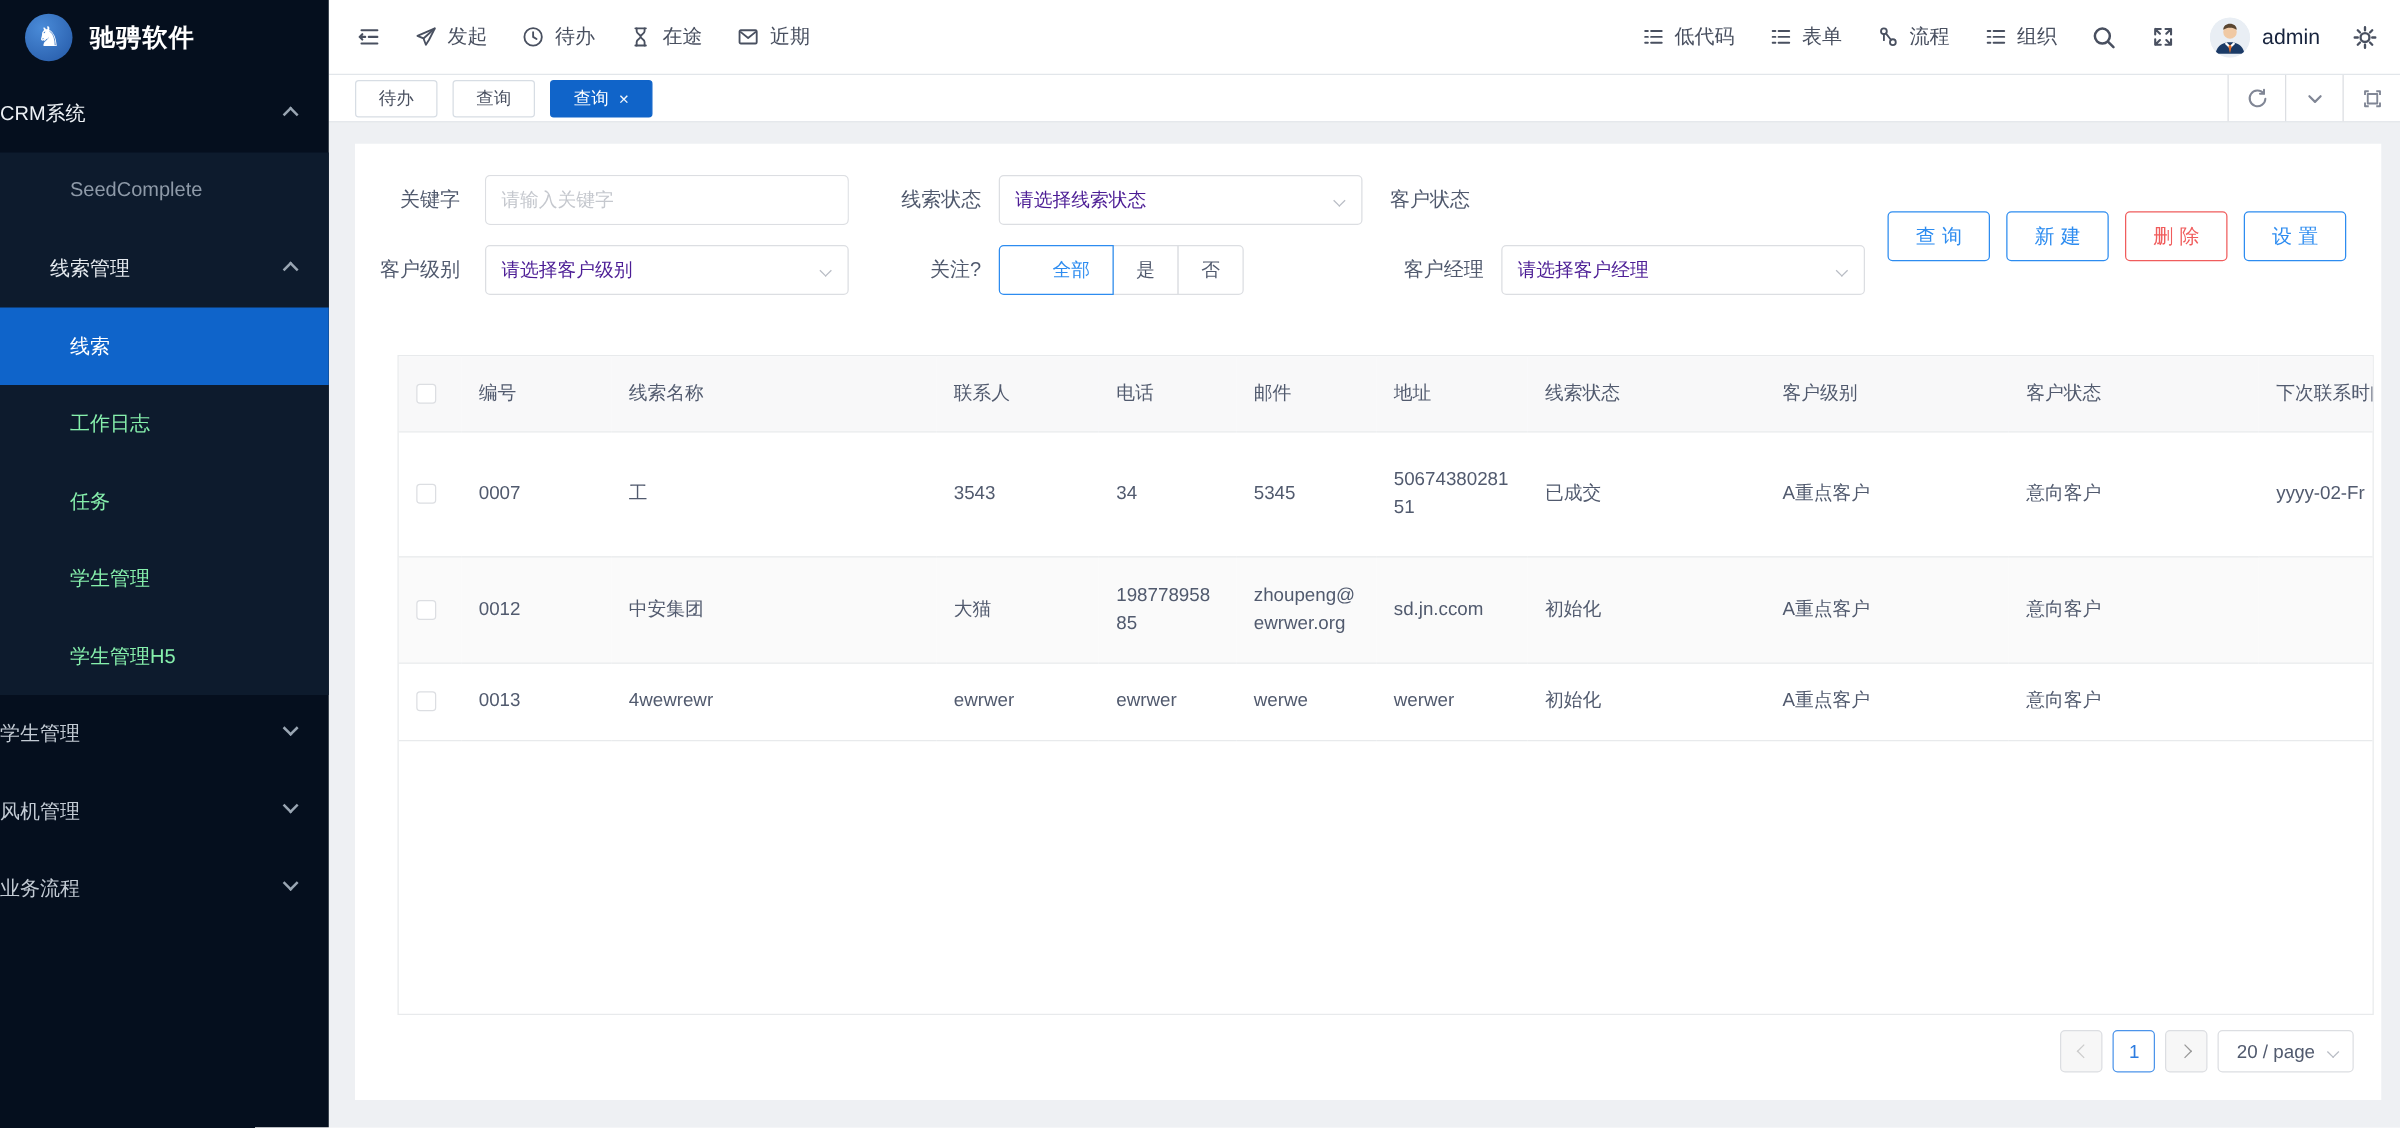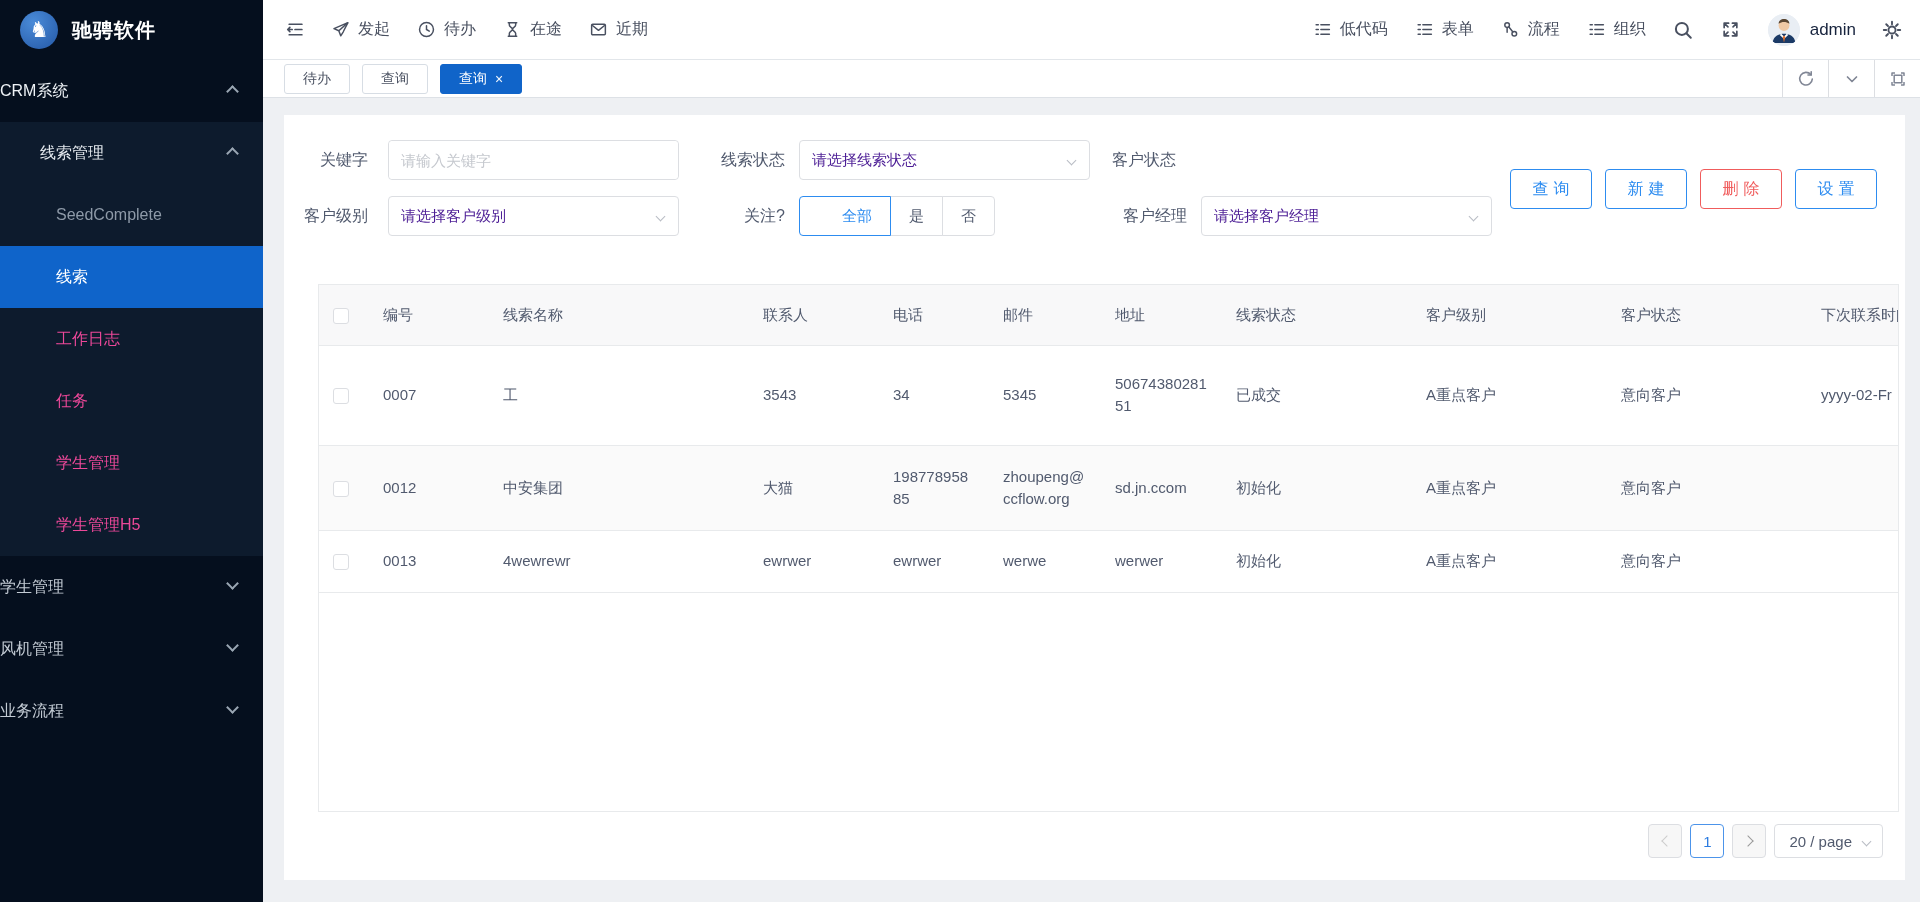--- a/index.html
+++ b/index.html
@@ -15,21 +15,21 @@
     background:radial-gradient(circle at 35% 30%, #4a8bd8, #2458a6);
     display:flex; align-items:center; justify-content:center;
     color:#fff; font-size:22px; line-height:1; }
   .brand-name { color:#fff; font-size:20px; font-weight:bold; margin-left:14px; letter-spacing:1px; }
   .menu-item { height:62px; display:flex; align-items:center; font-size:16px;
     cursor:pointer; position:relative; }
   .menu-item .chev-slot { position:absolute; right:26px; }
   .mi-l1 { color:#eef2f6; }
   .mi-l1.dim { color:#c3cbd4; }
   .mi-l2 { padding-left:40px; color:#e4e9ee; }
-  .mi-l3 { padding-left:56px; color:#ec4899; }
+  .mi-l3 { padding-left:56px; color:#86efac; }
   .mi-l3.muted { color:#8e9aa8; }
   .submenu { background:#0d1b2d; }
   .menu-item.selected { background:#0f64ca; color:#fff; }
   .chev { display:inline-block; width:9px; height:9px;
     border-right:2px solid currentColor; border-bottom:2px solid currentColor; }
   .chev.up { transform:rotate(-135deg); margin-top:5px; }
   .chev.down { transform:rotate(45deg); margin-bottom:4px; }
   .sidebar .chev { color:#9aa6b3; }
 
   
@@ -129,26 +129,26 @@
     </div>
     <span class="brand-name">驰骋软件</span>
   </div>
 
   <div class="menu-item mi-l1">
     <span>CRM系统</span>
     <span class="chev-slot"><i class="chev up"></i></span>
   </div>
 
   <div class="submenu">
+    <div class="menu-item mi-l3 muted">
+      <span>SeedComplete</span>
+    </div>
     <div class="menu-item mi-l2">
       <span>线索管理</span>
       <span class="chev-slot"><i class="chev up"></i></span>
-    </div>
-    <div class="menu-item mi-l3 muted">
-      <span>SeedComplete</span>
     </div>
     <div class="menu-item mi-l3 selected">
       <span>线索</span>
     </div>
     <div class="menu-item mi-l3">
       <span>工作日志</span>
     </div>
     <div class="menu-item mi-l3">
       <span>任务</span>
     </div>
@@ -398,21 +398,21 @@
             <td>A重点客户</td>
             <td>意向客户</td>
             <td class="nowrap">yyyy-02-Fr</td>
           </tr>
           <tr class="r2">
             <td><span class="cbox"></span></td>
             <td>0012</td>
             <td>中安集团</td>
             <td>大猫</td>
             <td>19877895885</td>
-            <td>zhoupeng@ccflow.org</td>
+            <td>zhoupeng@ewrwer.org</td>
             <td>sd.jn.ccom</td>
             <td>初始化</td>
             <td>A重点客户</td>
             <td>意向客户</td>
             <td class="nowrap"></td>
           </tr>
           <tr class="r3">
             <td><span class="cbox"></span></td>
             <td>0013</td>
             <td>4wewrewr</td>

